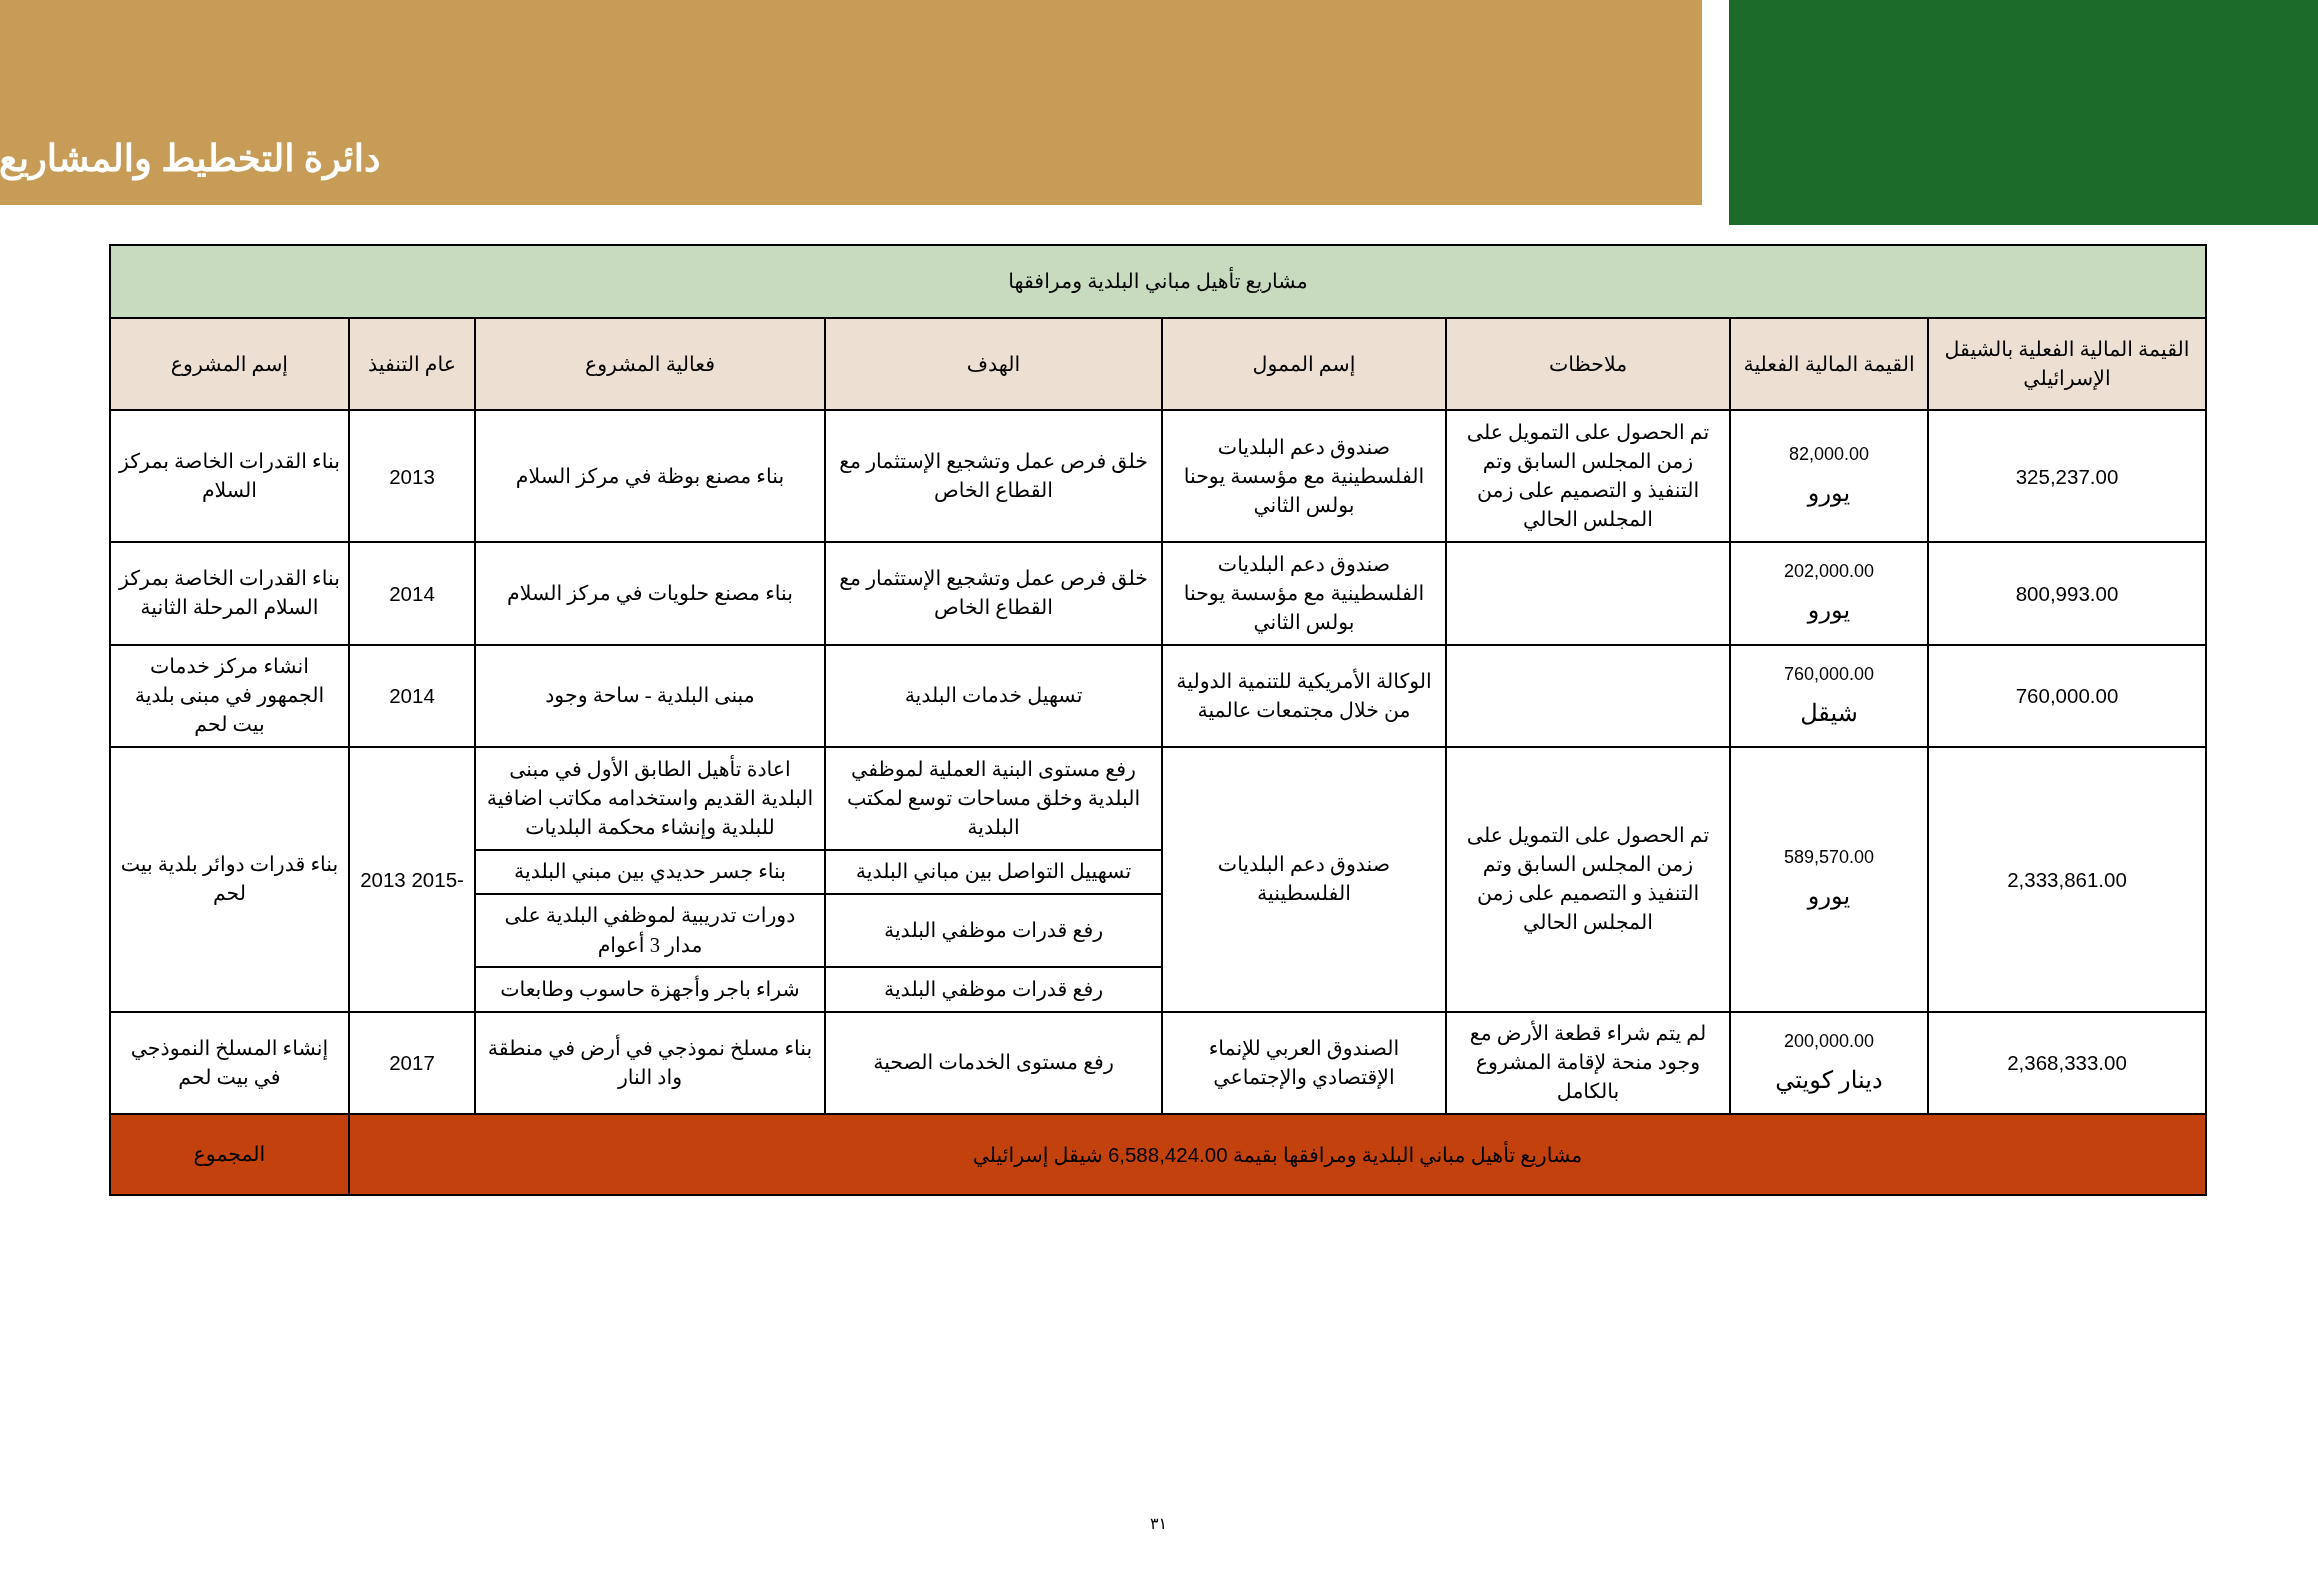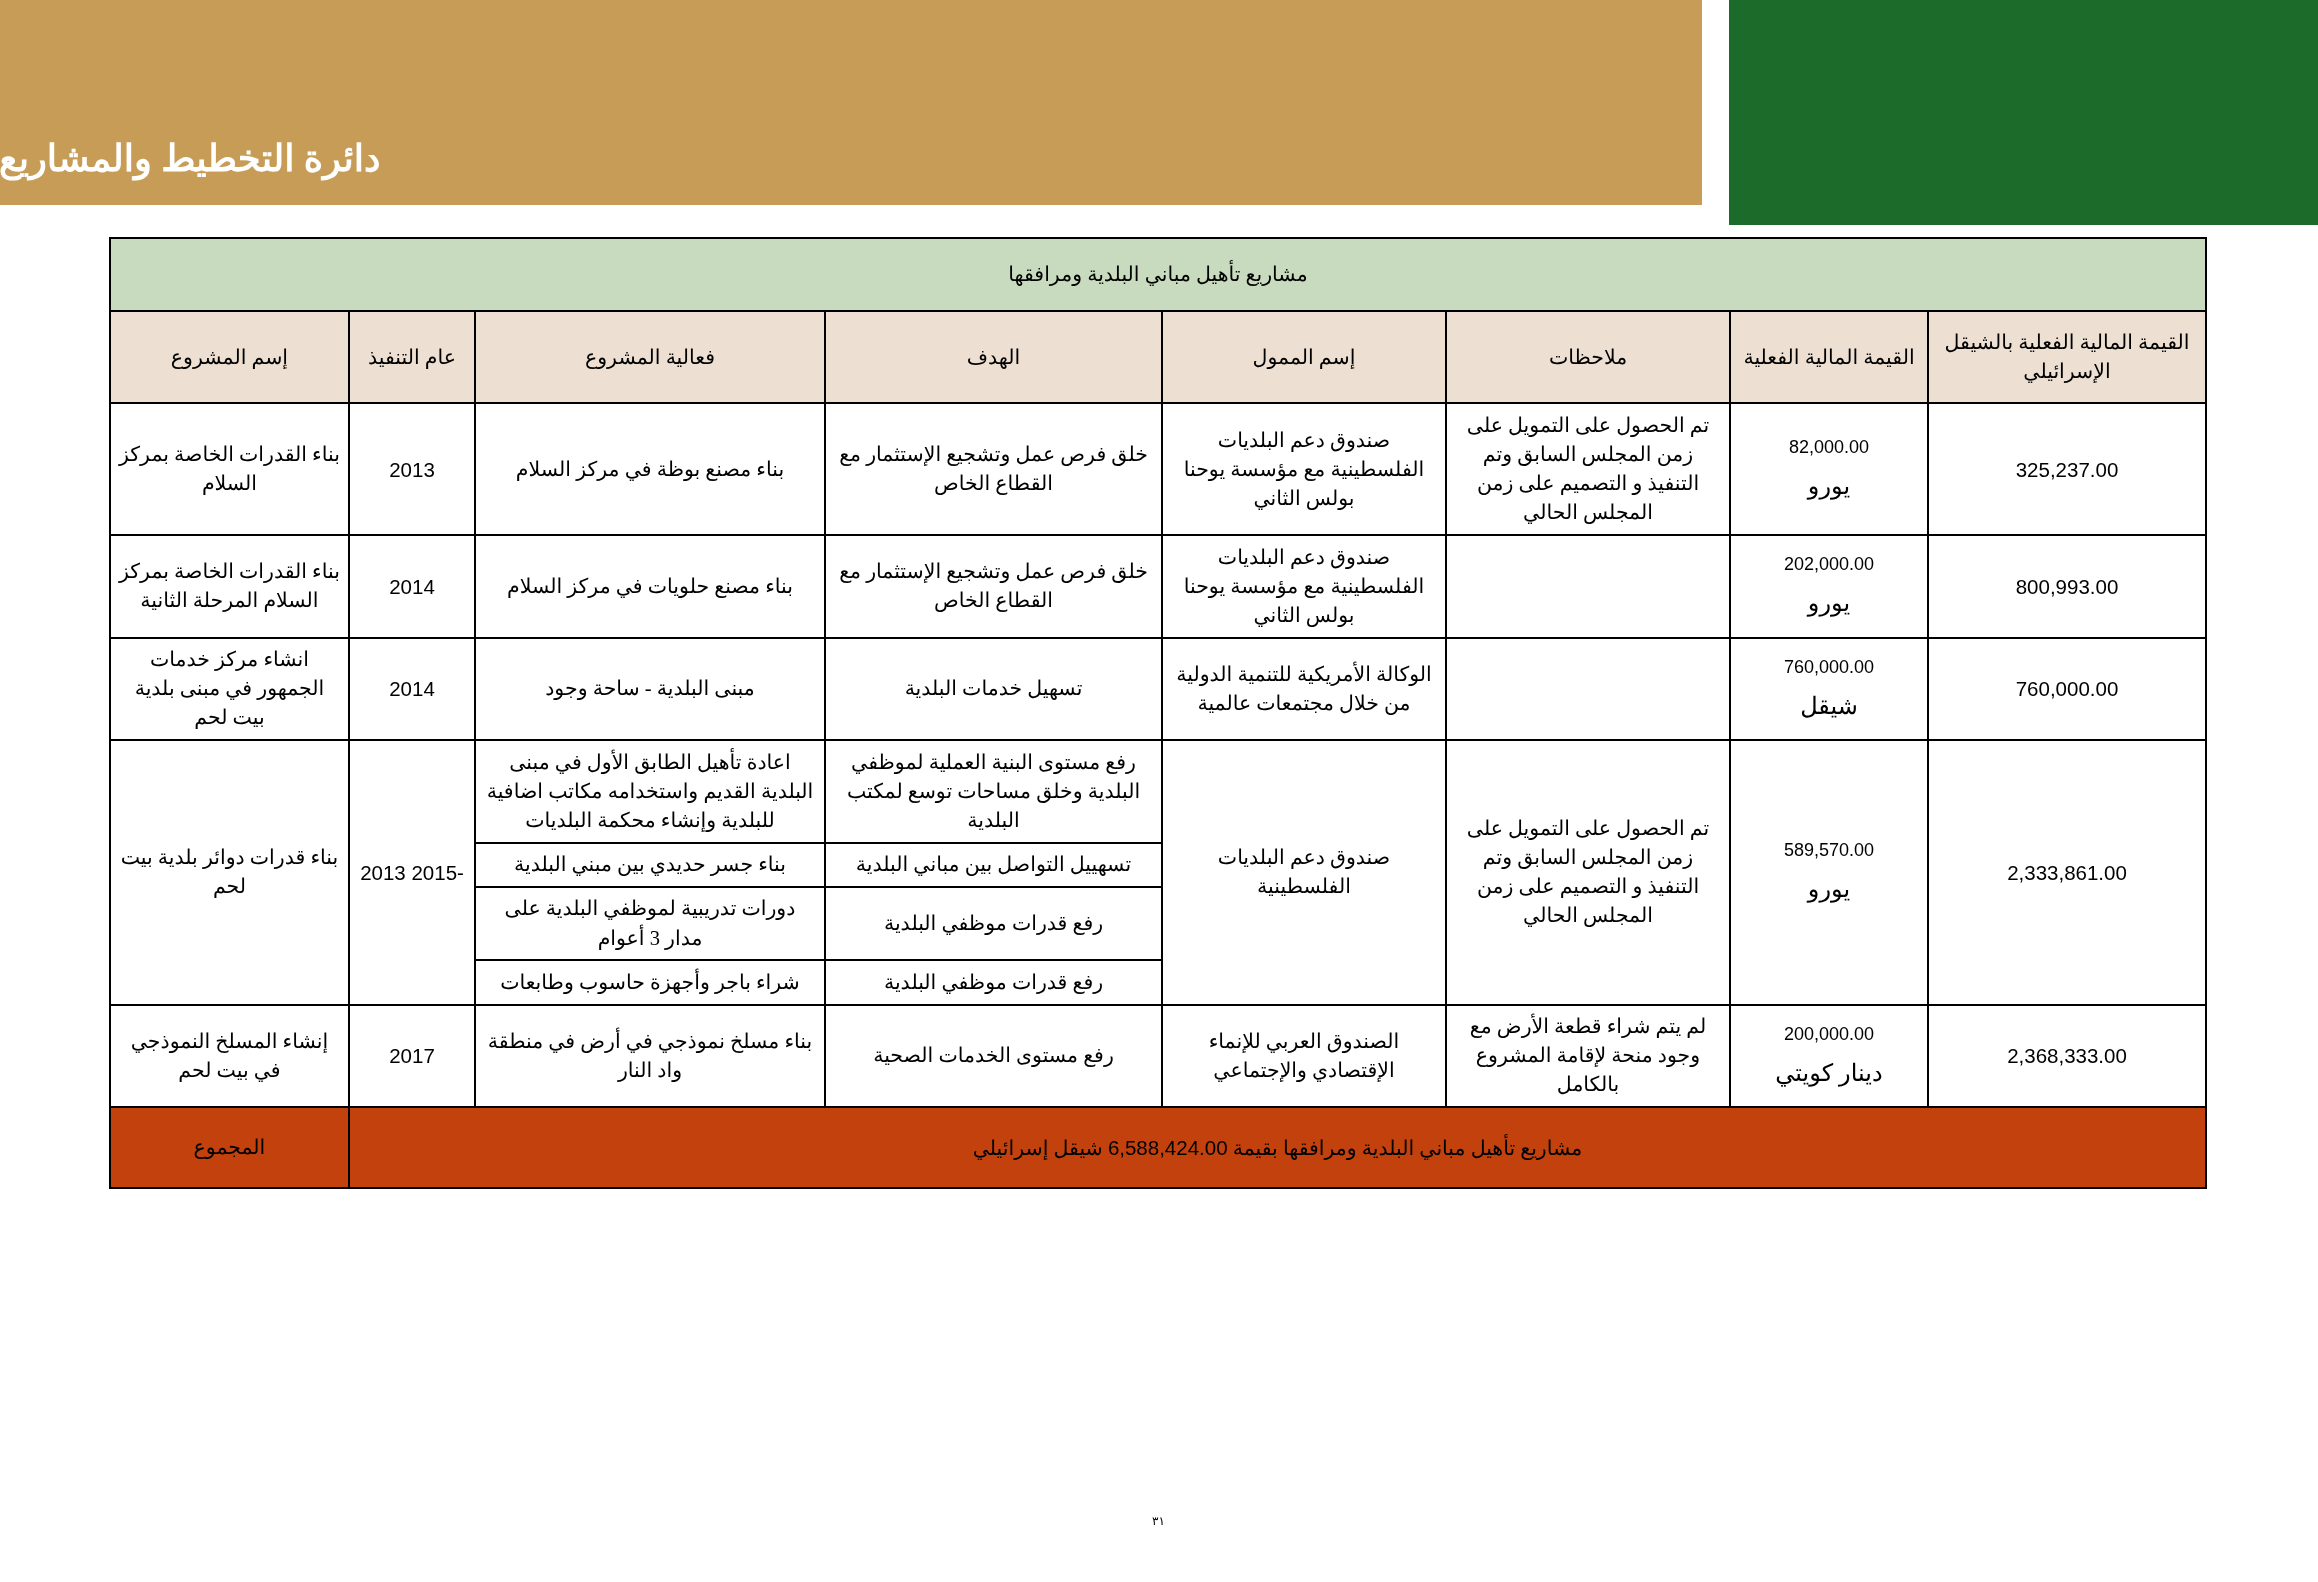--- a/index.html
+++ b/index.html
@@ -63,21 +63,21 @@
     color: #ffffff;
     font-size: 37px;
     font-weight: bold;
     direction: rtl;
     letter-spacing: 0.3px;
   }
 
   
   .table-wrap {
     position: absolute;
-    top: 237px;
+    top: 244px;
     left: 111px;
     width: 2097px;
   }
   table.main {
     width: 100%;
     border-collapse: collapse;
     table-layout: fixed;
     direction: rtl;
   }
   table.main td, table.main th {
@@ -166,21 +166,21 @@
   .c-year       { width: 126px; }
   .c-project    { width: 239px; }
 
   
   .page-number {
     position: absolute;
     top: 1514px;
     left: 0;
     width: 100%;
     text-align: center;
-    font-size: 12px;
+    font-size: 16px;
     color: #000000;
     direction: rtl;
   }
 </style>
 </head>
 <body>
 
 <div class="page">
 
   <div class="banner">

